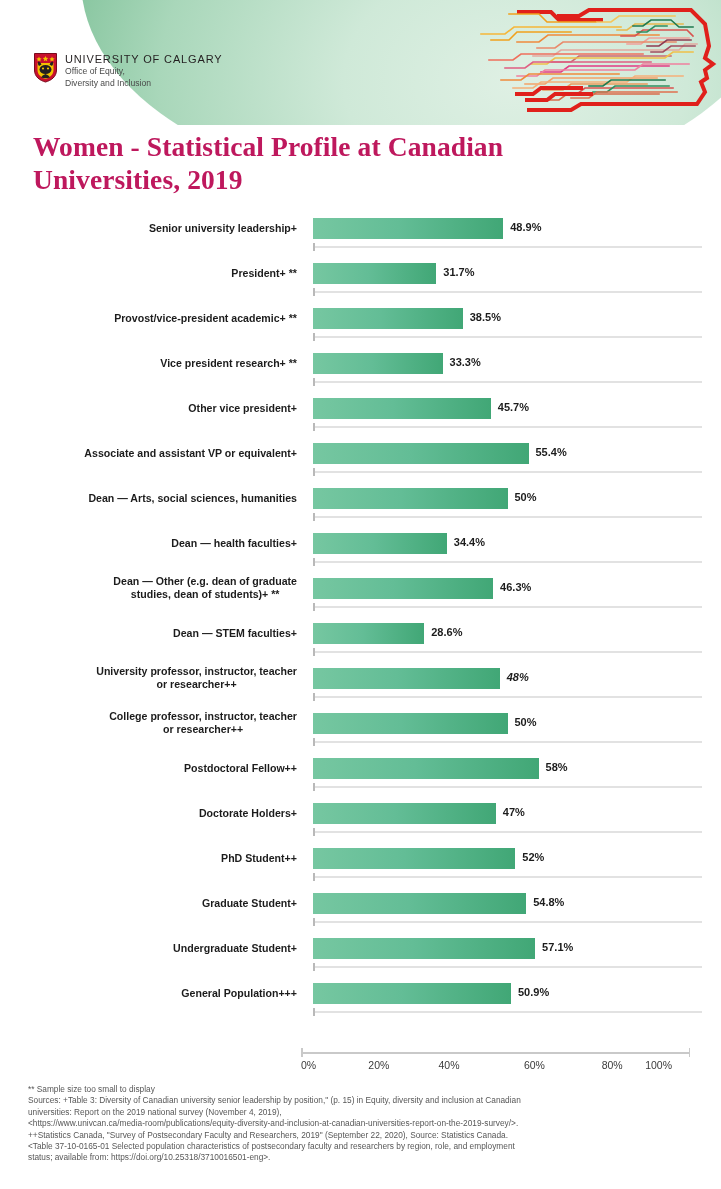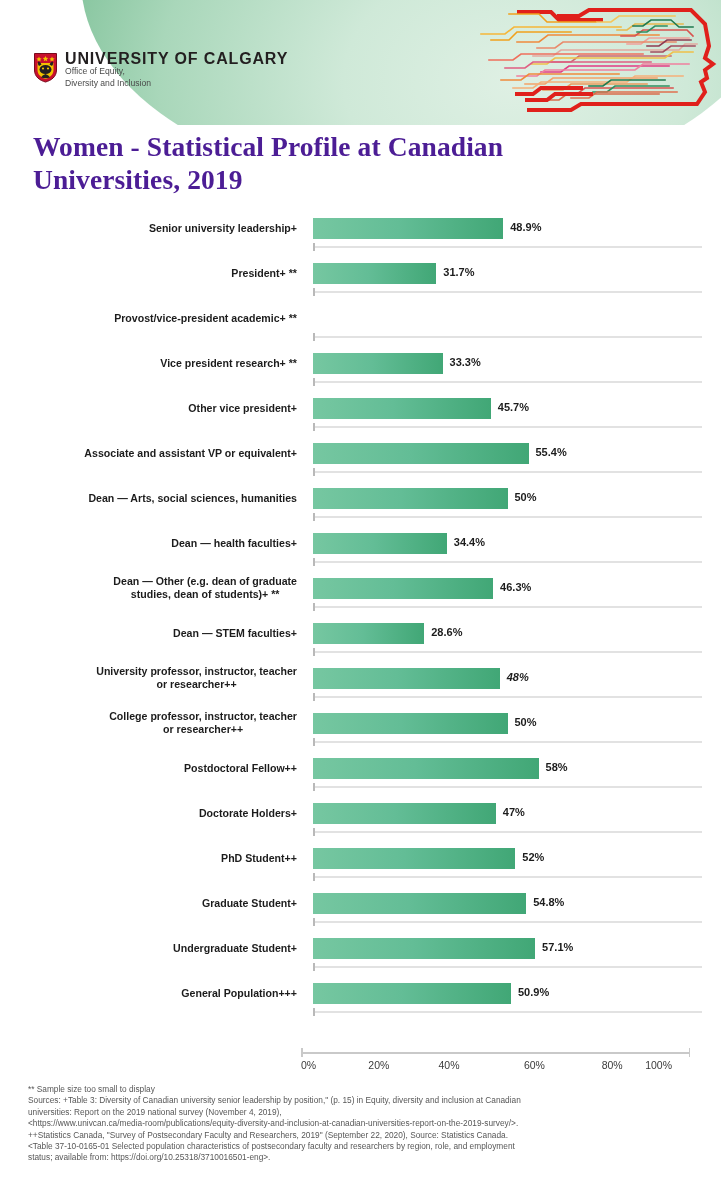--- a/index.html
+++ b/index.html
@@ -21,34 +21,34 @@
   }
   .header-svg { position:absolute; top:0; right:0; }
 
   .logo-wrap {
     position:absolute; left:33px; top:52px;
     display:flex; align-items:flex-start; gap:7px; z-index:5;
   }
   .shield { width:25px; height:31px; flex:none; }
   .logo-text { padding-top:1px; }
   .logo-title {
-    font-size:16px; font-weight:bold; letter-spacing:0.85px;
+    font-size:11px; font-weight:normal; letter-spacing:0.85px;
     color:#231f20; line-height:12px; white-space:nowrap;
   }
   .logo-sub {
     font-size:8.6px; color:#4a4a4a; line-height:10.5px;
     margin-top:1px; white-space:nowrap;
   }
 
   
   .title {
     position:absolute; left:33px; top:130px; width:620px;
     font-family:"Liberation Serif", serif;
     font-size:27.5px; font-weight:bold; line-height:33px;
-    color:#4c1d95; letter-spacing:0.1px;
+    color:#be185d; letter-spacing:0.1px;
   }
 
   
   .chart { position:absolute; left:0; top:213px; width:689px;margin-left:12px; }
   .row { position:relative; height:45px; }
   .cat-label {
     position:absolute; left:20px; width:265px; top:0; height:30px;
     display:flex; align-items:center; justify-content:flex-end;
     text-align:right; font-size:10.6px; font-weight:bold; color:#1c1c1c;
     line-height:13px;
@@ -193,20 +193,24 @@
         <div class="bar-value" style="left: 130.313px;">31.7%</div>
       </div>
       <div class="gridline"></div>
     </div>
     <div class="row">
       <div class="cat-label">
         <div>
           <div>Provost/vice-president academic+ **</div>
         </div>
       </div>
+      <div class="bar-area">
+        <div class="bar" title="Provost/vice-president academic+ **: 38.5%" style="width: 149.765px;"></div>
+        <div class="bar-value" style="left: 156.765px;">38.5%</div>
+      </div>
       <div class="gridline"></div>
     </div>
     <div class="row">
       <div class="cat-label">
         <div>
           <div>Vice president research+ **</div>
         </div>
       </div>
       <div class="bar-area">
         <div class="bar" title="Vice president research+ **: 33.3%" style="width: 129.537px;"></div>

